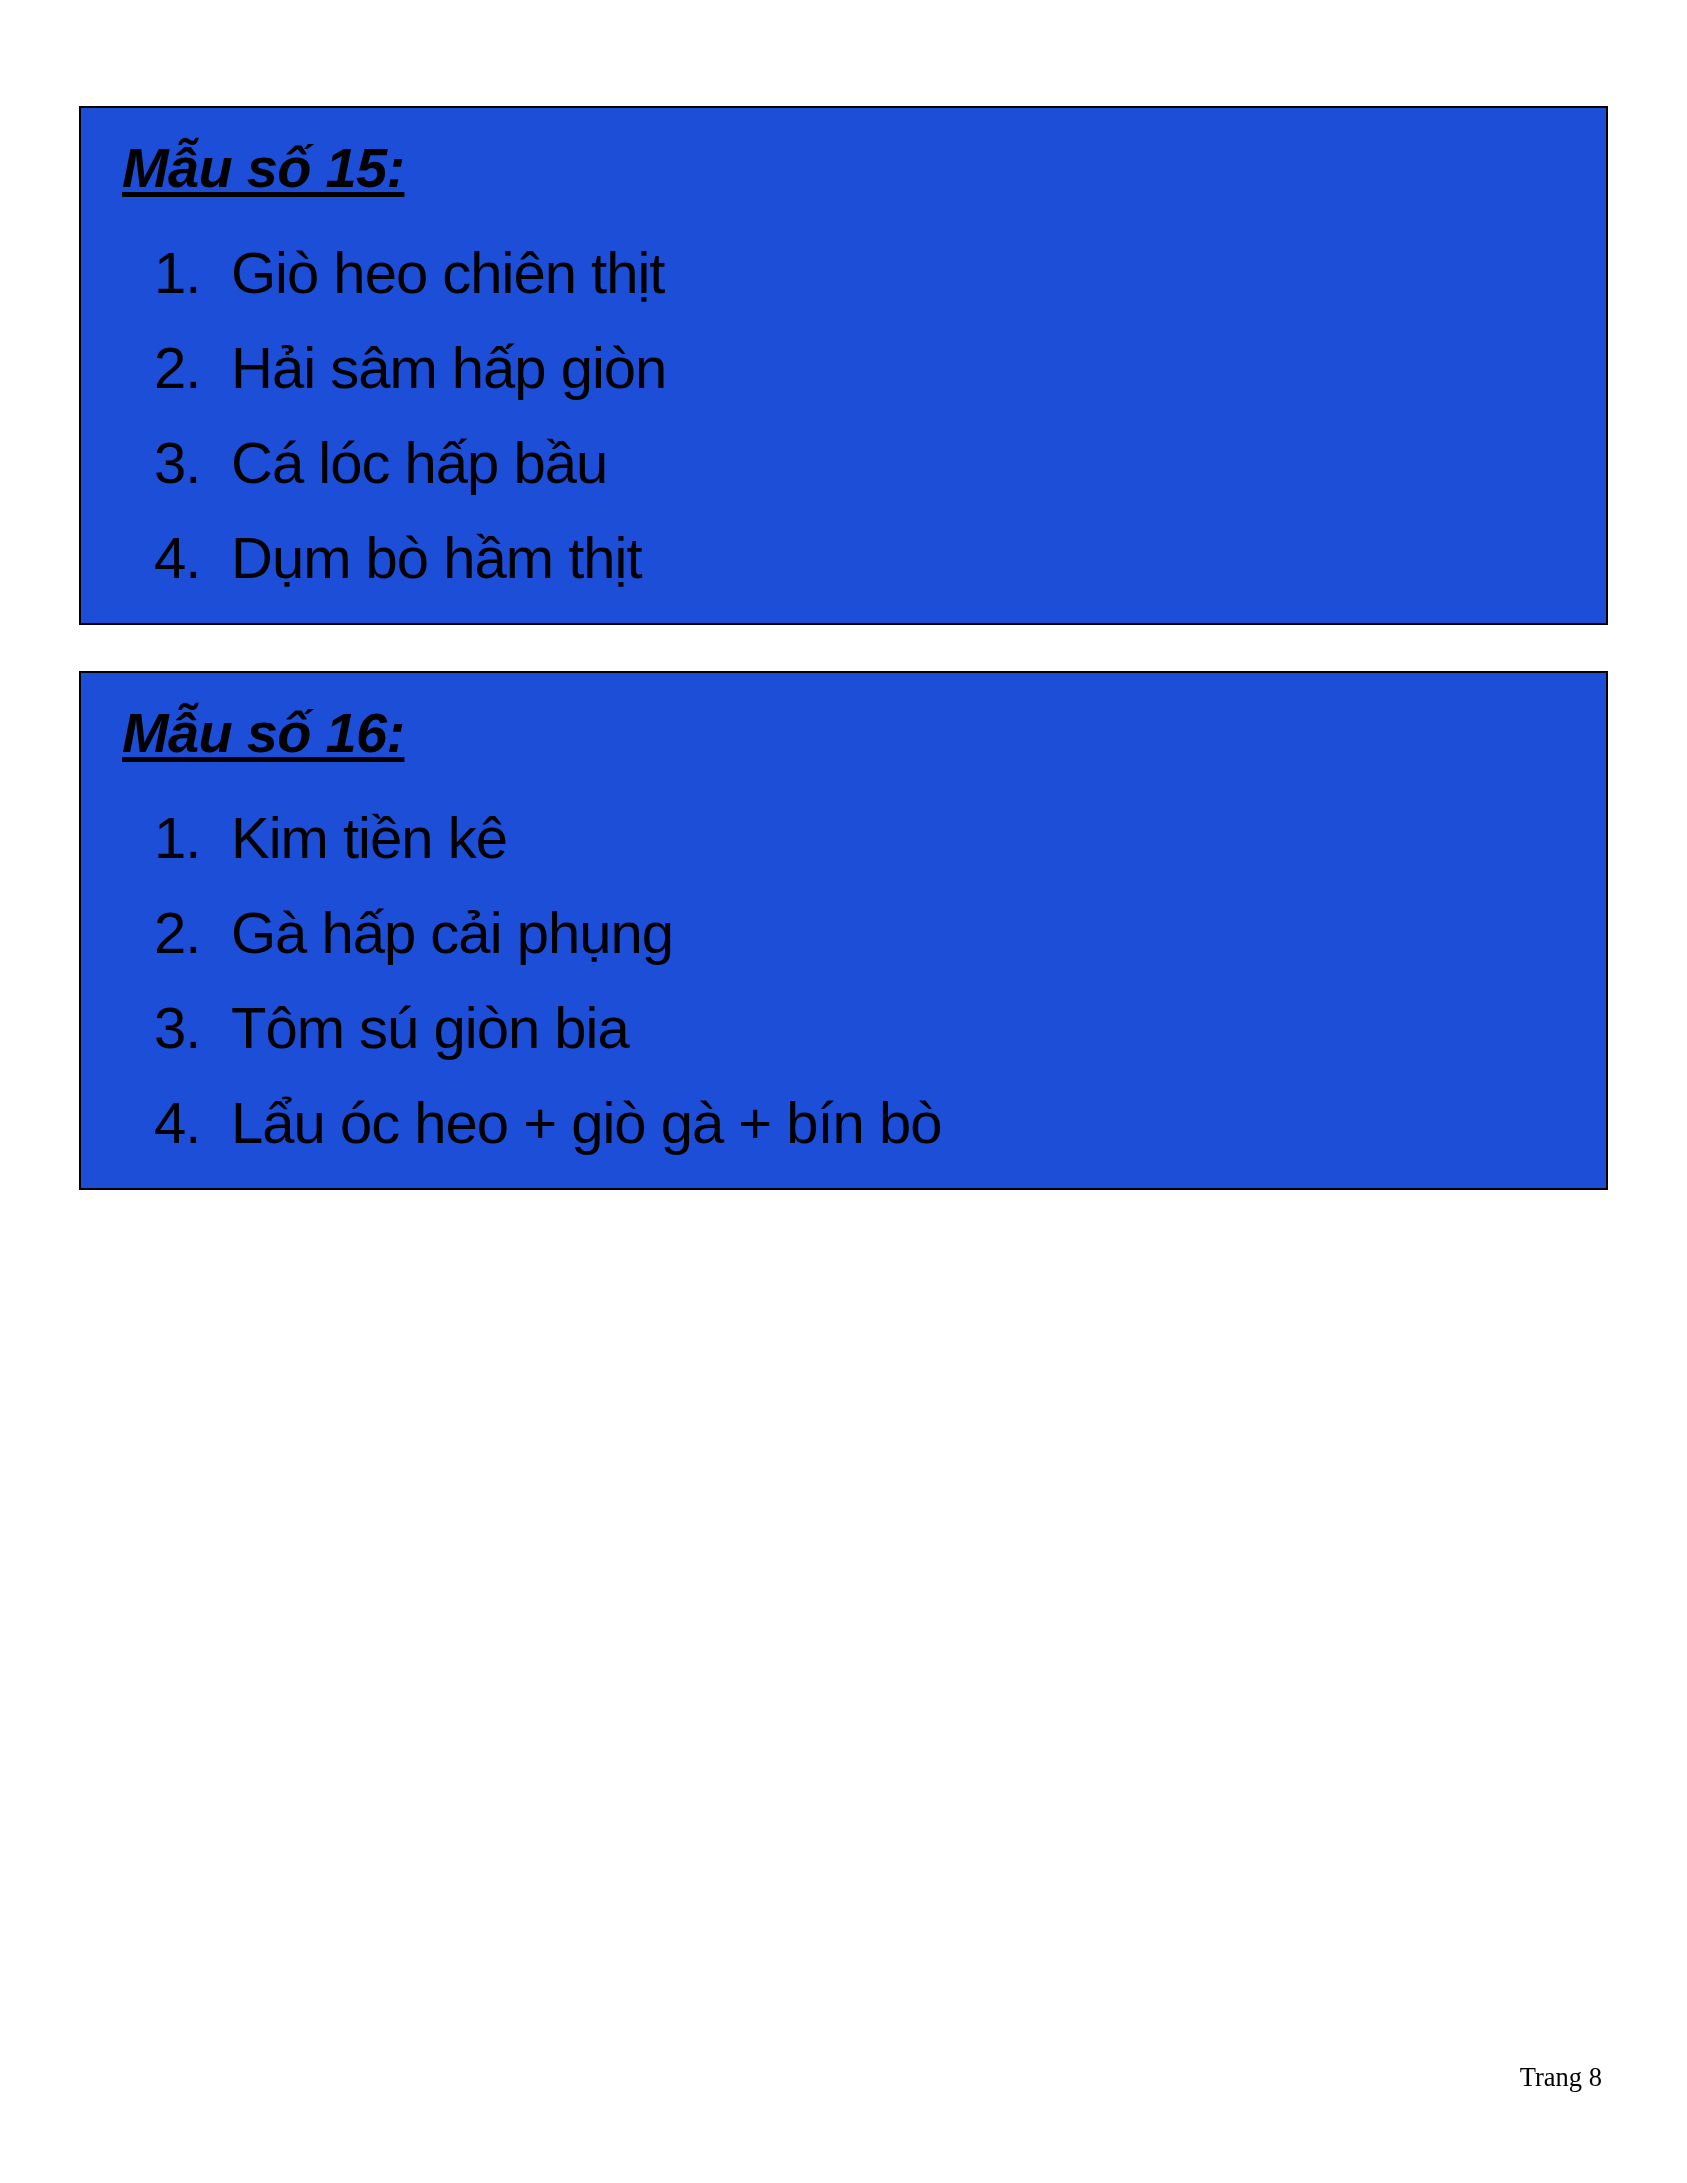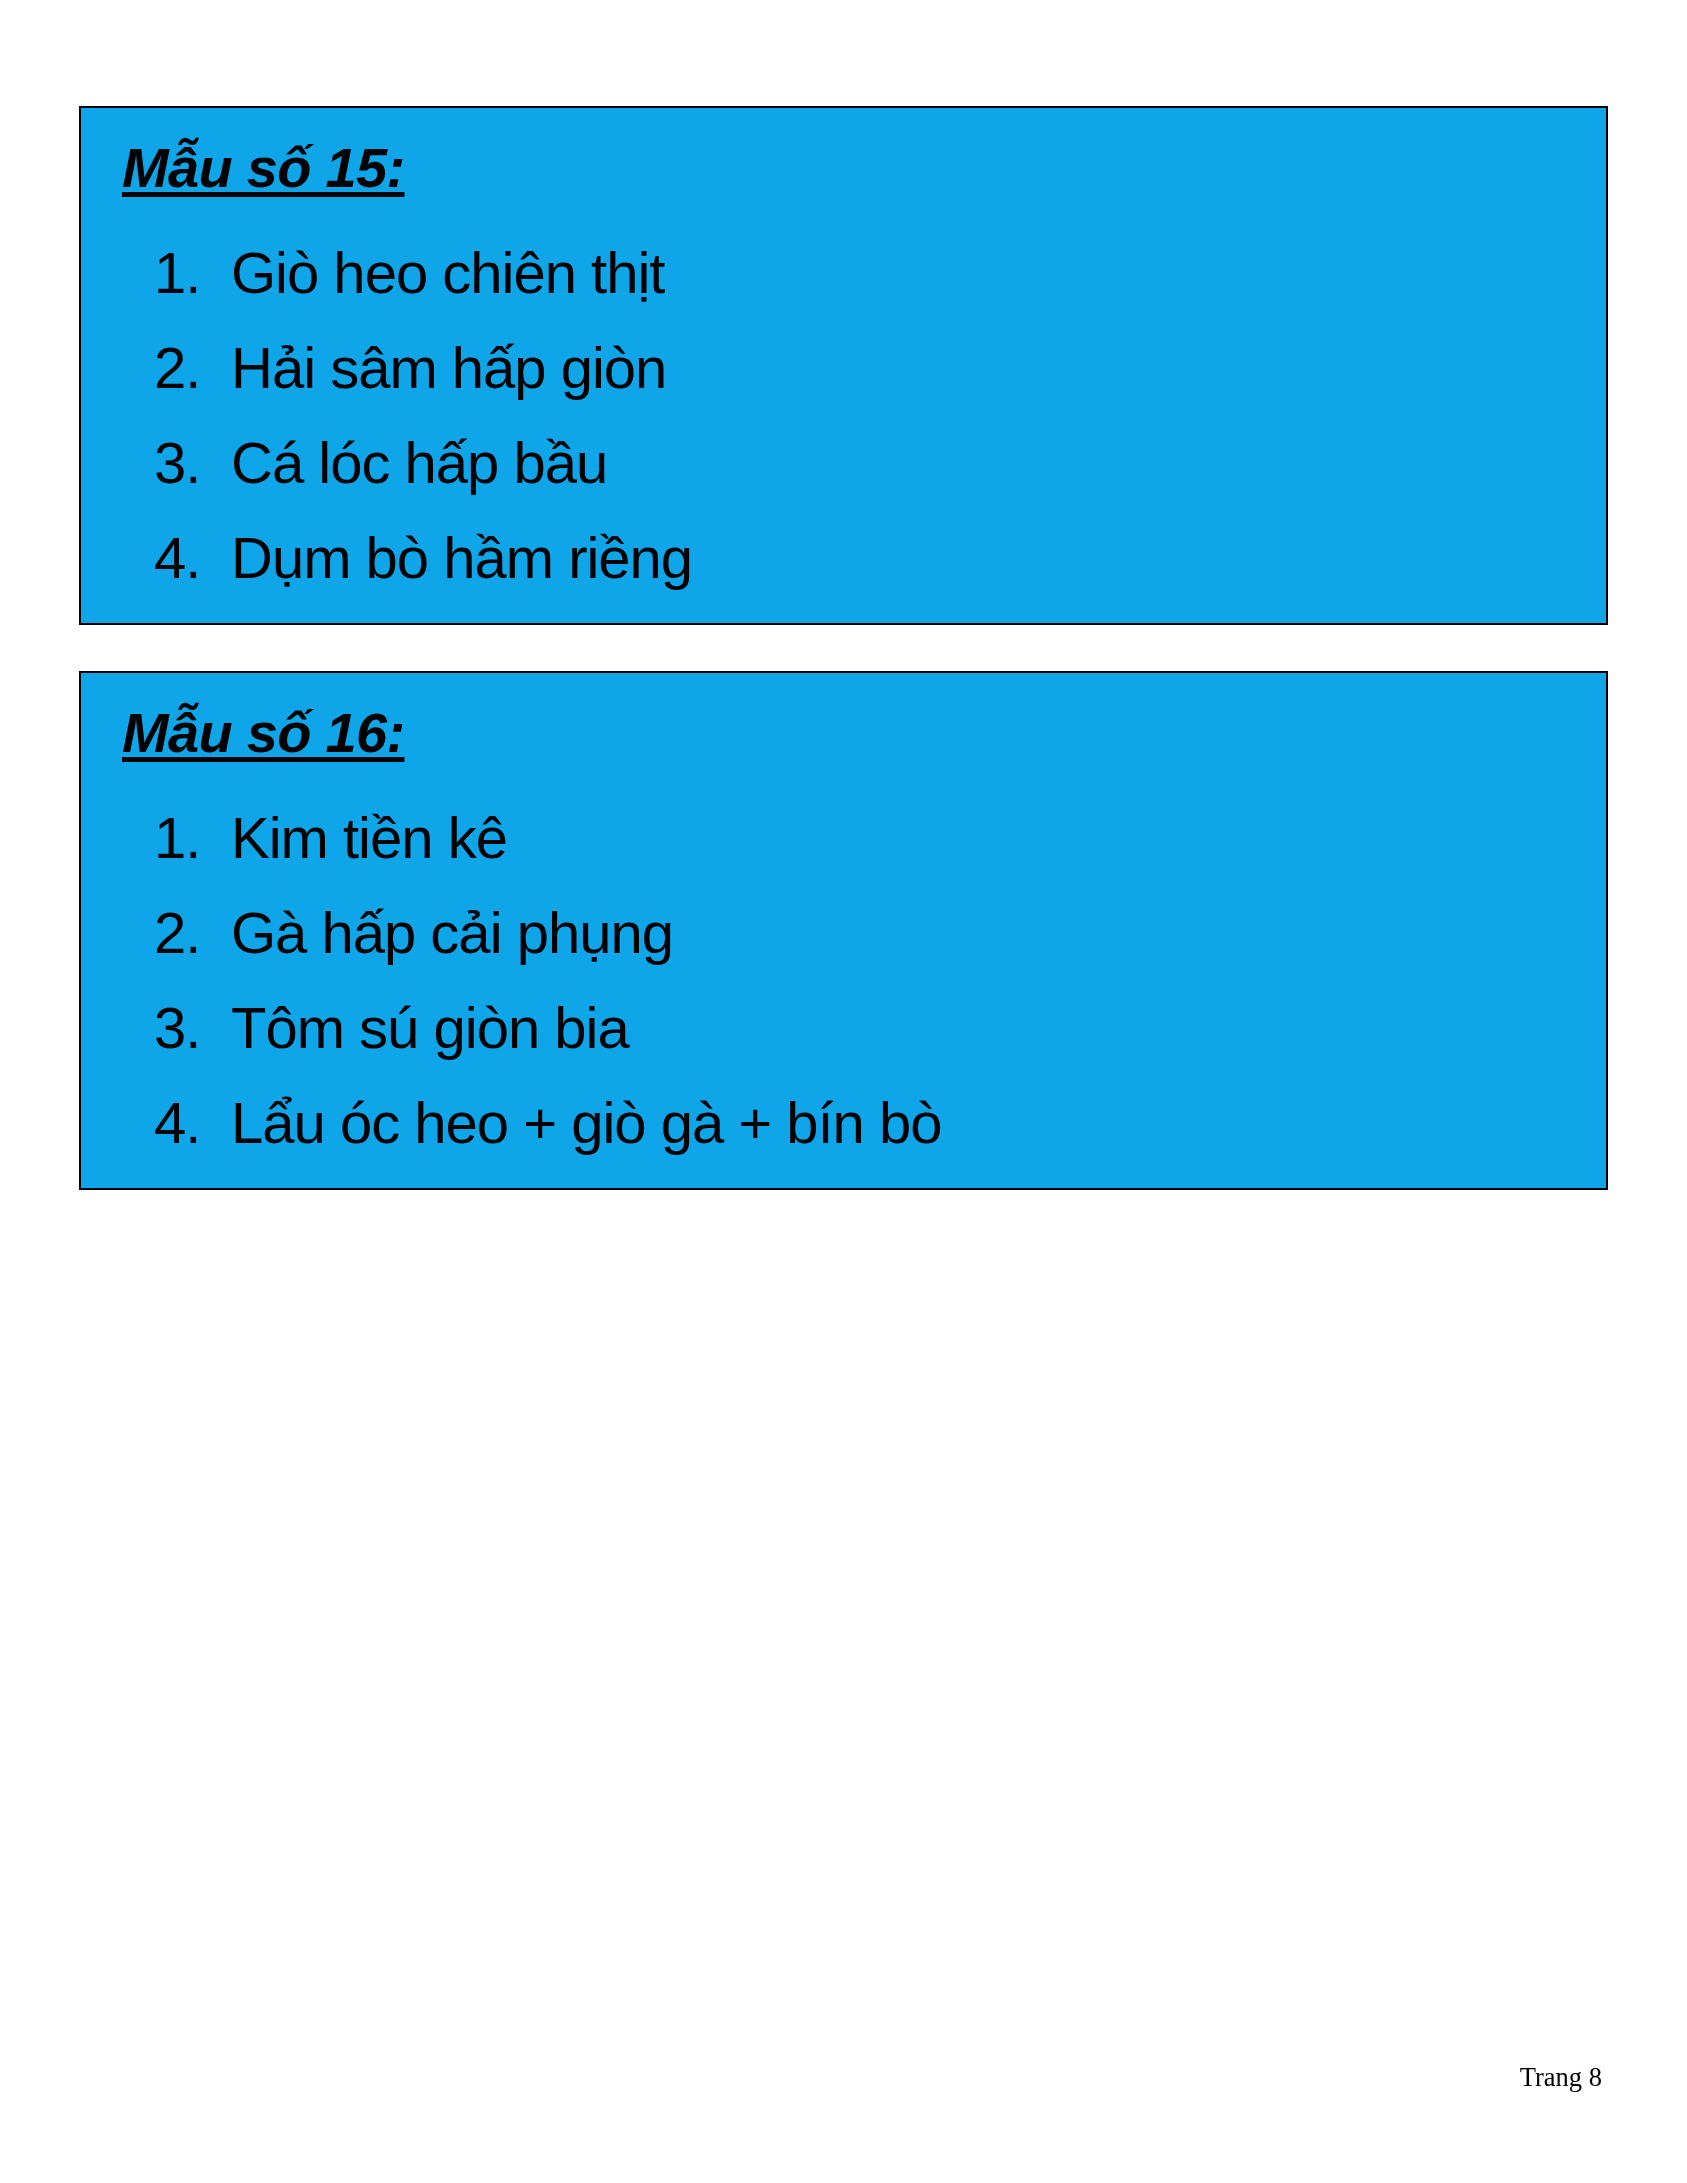--- a/index.html
+++ b/index.html
@@ -22,21 +22,21 @@
     left: 0;
     width: 1687px;
     height: 2183px;
     box-sizing: border-box;
     padding: 106px 79px 0 79px;
   }
 
   .menu-box {
     border: 2.6px solid #000000;
     box-sizing: border-box;
-    background: #0ea5e9;
+    background: #1d4ed8;
     padding: 26.5px 33px 36px 33px;
   }
 
   .menu-box + .menu-box {
     margin-top: 46px;
   }
 
   .box-title {
     font-style: italic;
     font-weight: bold;
@@ -99,21 +99,21 @@
       <li class="dish-item">
         <span class="dish-num">2.</span>
         <span class="dish-name">Hải sâm hấp giòn</span>
       </li>
       <li class="dish-item">
         <span class="dish-num">3.</span>
         <span class="dish-name">Cá lóc hấp bầu</span>
       </li>
       <li class="dish-item">
         <span class="dish-num">4.</span>
-        <span class="dish-name">Dụm bò hầm riềng</span>
+        <span class="dish-name">Dụm bò hầm thịt</span>
       </li>
     </ul>
   </section>
 
   <section class="menu-box">
     <div class="box-title">Mẫu số 16:</div>
     <ul class="dish-list">
       <li class="dish-item">
         <span class="dish-num">1.</span>
         <span class="dish-name">Kim tiền kê</span>

